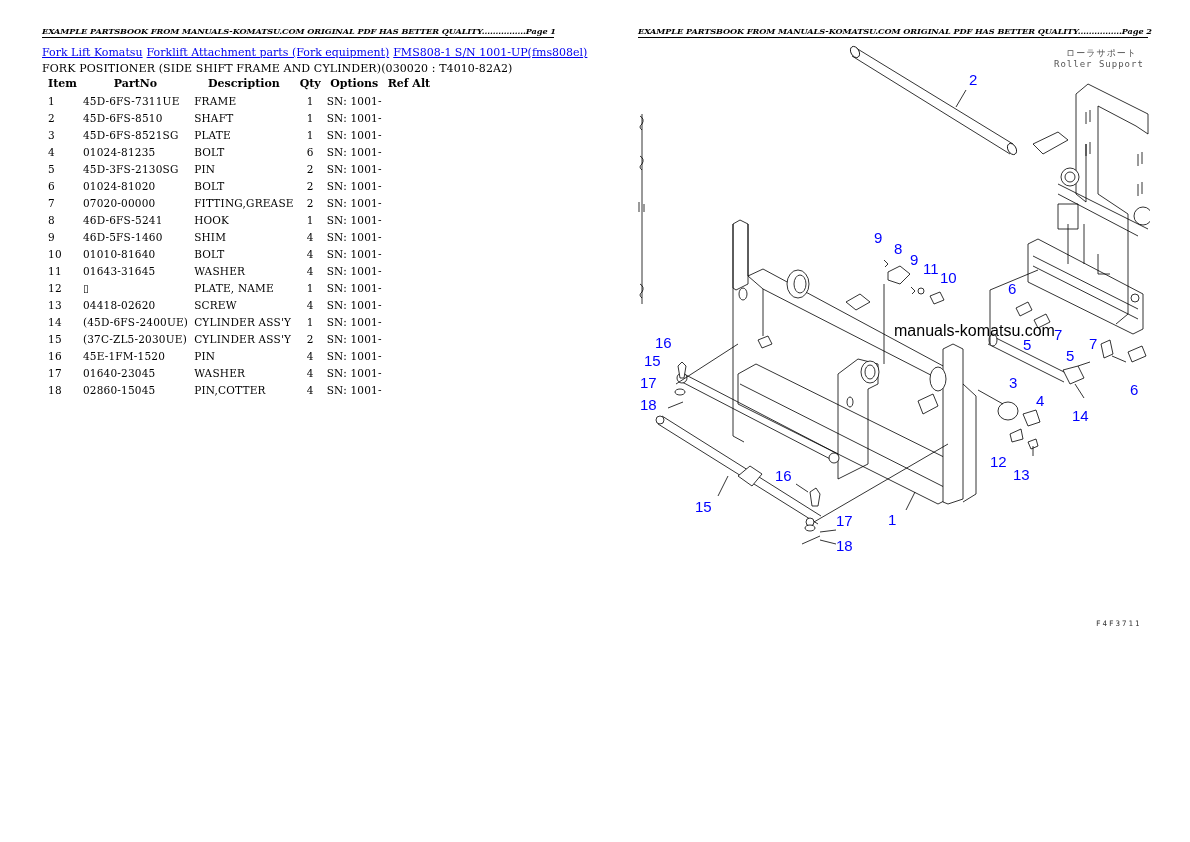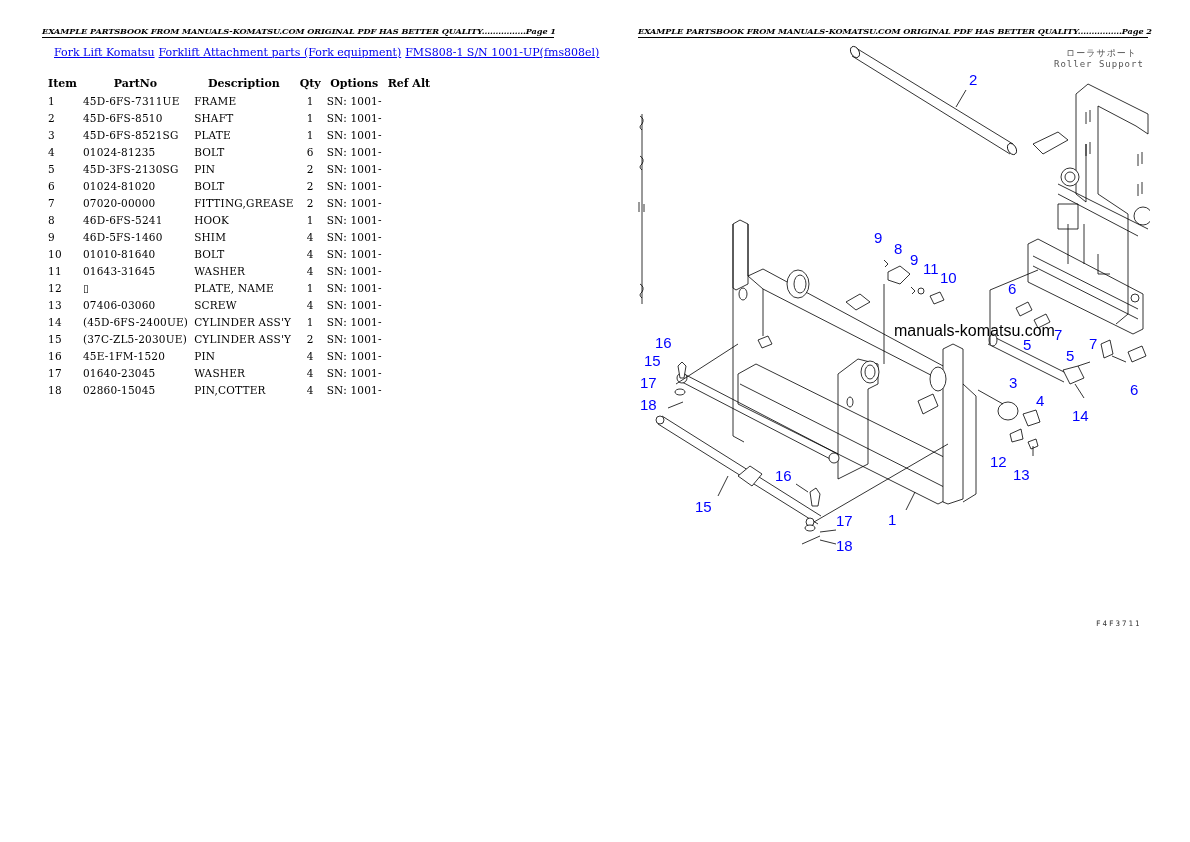--- a/index.html
+++ b/index.html
@@ -2,21 +2,21 @@
 <html><head>
 <meta charset="utf-8">
 <style>
   html, body { margin: 0; padding: 0; background: #ffffff; }
   body { width: 1190px; height: 842px; position: relative; overflow: hidden; font-family: "DejaVu Serif", serif; color: #000; }
   .page { position: absolute; top: 0; height: 842px; }
   .page-left { left: 42px; width: 512px; }
   .page-right { left: 638px; width: 510px; }
   .page-header { position: absolute; top: 26px; left: 0; right: 0; text-align: right; font-family: "DejaVu Serif", serif; font-style: italic; font-weight: bold; font-size: 8.2px; letter-spacing: -0.1px; white-space: nowrap; }
   .page-rule { position: absolute; top: 37px; left: 0; right: 0; border-top: 1px solid #000; }
-  .crumbs { position: absolute; top: 46px; left: 0; font-size: 11px; white-space: nowrap; margin-left: 12px; }
+  .crumbs { position: absolute; top: 46px; left: 0; font-size: 11px; white-space: nowrap; }
   .crumbs a { color: #0000ee; text-decoration: underline; margin-right: 4px; cursor: pointer; }
   .subtitle { position: absolute; top: 62px; left: 0; font-size: 11px; white-space: nowrap; letter-spacing: 0.1px; }
   table.parts { position: absolute; top: 77px; left: 2px; border-collapse: collapse; font-size: 10.5px; }
   table.parts th { font-weight: bold; font-size: 11px; text-align: center; padding: 0 3px 2px 3px; height: 13px; }
   table.parts td { padding: 0 3px; height: 17px; white-space: nowrap; vertical-align: middle; letter-spacing: 0.2px; }
   table.parts th.item { text-align: center; padding-left: 4px; }
   td.c-item { width: 26px; padding-left: 4px !important; }
   td.c-part { width: 94px; }
   td.c-desc { width: 92px; margin-left: 32px; }
   td.c-qty { width: 18px; text-align: center; }
@@ -32,20 +32,21 @@
 </head>
 <body>
 
 <div class="page page-left">
   <div class="page-header">EXAMPLE PARTSBOOK FROM MANUALS-KOMATSU.COM ORIGINAL PDF HAS BETTER QUALITY................Page 1</div>
   <div class="page-rule"></div>
 
   <div class="crumbs">
     <a>Fork Lift Komatsu</a><a>Forklift Attachment parts (Fork equipment)</a><a>FMS808-1 S/N 1001-UP(fms808el)</a>
   </div>
+  <div class="subtitle">FORK POSITIONER (SIDE SHIFT FRAME AND CYLINDER)(030020 : T4010-82A2)</div>
 
   <table class="parts">
     <thead>
       <tr>
         <th class="item">Item</th>
         <th>PartNo</th>
         <th>Description</th>
         <th>Qty</th>
         <th>Options</th>
         <th>Ref Alt</th>
@@ -143,21 +144,21 @@
         <tr>
           <td class="c-item">12</td>
           <td class="c-part">▯</td>
           <td class="c-desc">PLATE, NAME</td>
           <td class="c-qty">1</td>
           <td class="c-opt">SN: 1001-</td>
           <td class="c-ref"></td>
         </tr>
         <tr>
           <td class="c-item">13</td>
-          <td class="c-part">07406-03060</td>
+          <td class="c-part">04418-02620</td>
           <td class="c-desc">SCREW</td>
           <td class="c-qty">4</td>
           <td class="c-opt">SN: 1001-</td>
           <td class="c-ref"></td>
         </tr>
         <tr>
           <td class="c-item">14</td>
           <td class="c-part">(45D-6FS-2400UE)</td>
           <td class="c-desc">CYLINDER ASS'Y</td>
           <td class="c-qty">1</td>

